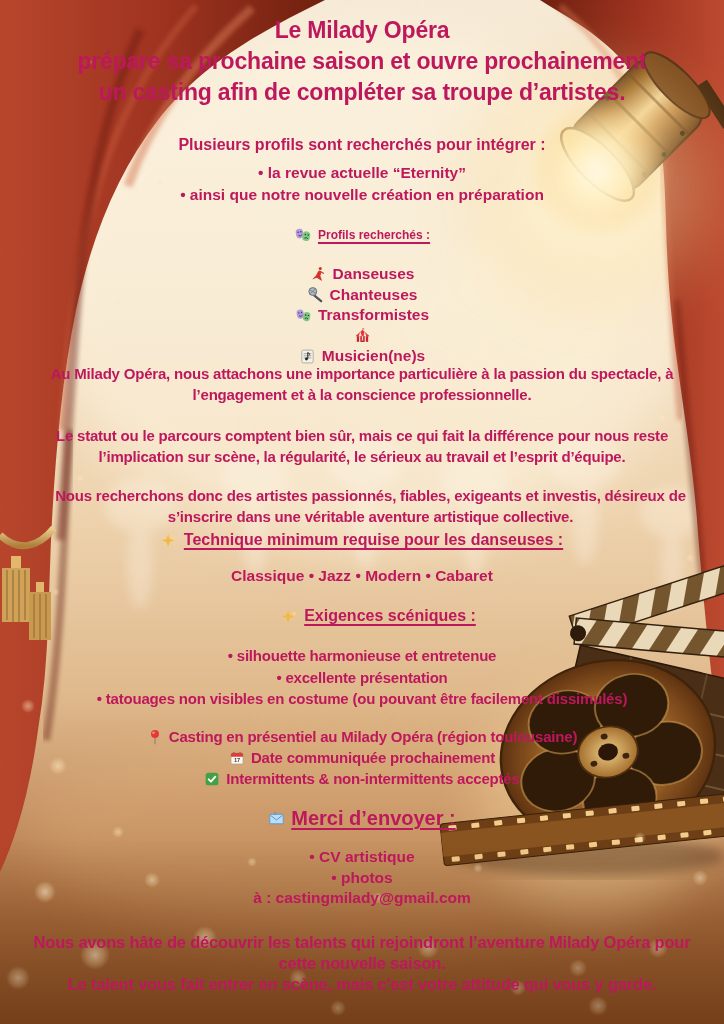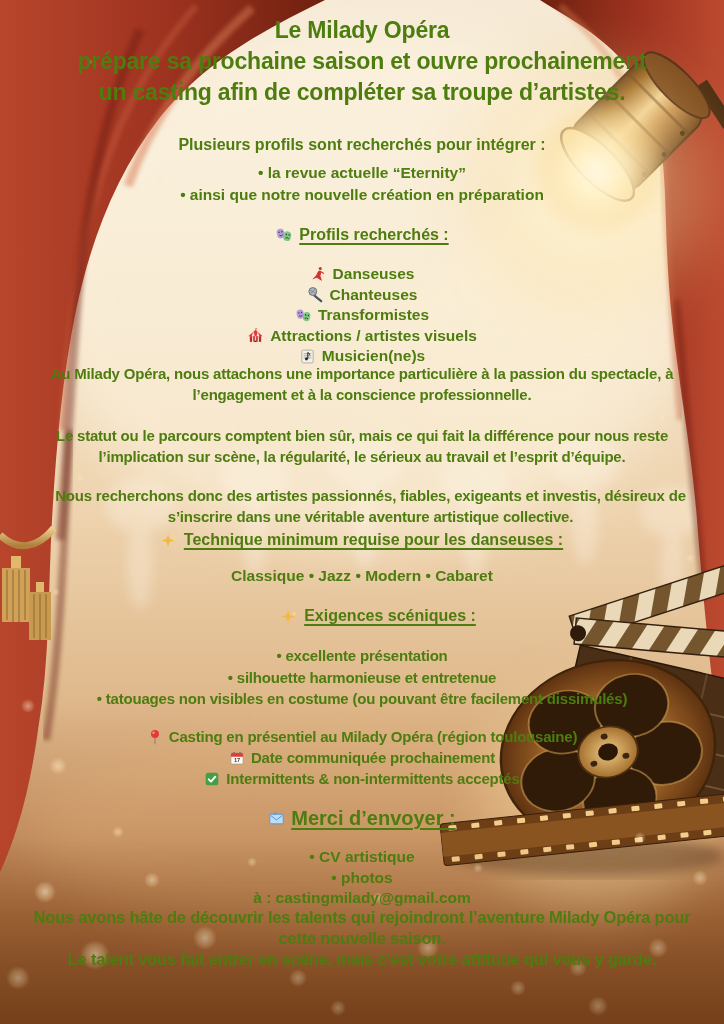--- a/index.html
+++ b/index.html
@@ -5,46 +5,46 @@
   html,body{margin:0;padding:0;background:#333;}
   .poster{
     position:relative;width:724px;height:1024px;overflow:hidden;
     font-family:"Liberation Sans","DejaVu Sans",sans-serif;
     background:#f2e3ca;
   }
   .bg{position:absolute;inset:0;display:block;}
   .txt{position:absolute;inset:0;}
   .blk{
     position:absolute;left:0;right:0;text-align:center;
-    font-weight:700;color:#4d7c0f;
+    font-weight:700;color:#be185d;
   }
   .line{white-space:nowrap;}
   .row{display:flex;justify-content:center;align-items:center;gap:6px;white-space:nowrap;}
   .u{text-decoration:underline;text-underline-offset:3px;text-decoration-thickness:2px;}
   .ic{display:inline-flex;flex:0 0 auto;}
   .ic svg{display:block;}
   #b-title{top:15px;font-size:23px;line-height:31px;letter-spacing:-.2px;}
   #b-intro{top:136px;font-size:16px;}
   #b-introb{top:162px;font-size:15.5px;line-height:22px;}
-  #b-profh{top:226px;font-size:16px;}
+  #b-profh{top:226px;font-size:12px;}
   #b-profl{top:264px;font-size:15.5px;}
   #b-profl .row{height:20.5px;}
   .para{font-size:15px;line-height:20.5px;letter-spacing:-.2px;}
   #b-p1{top:364px;}
   #b-p2{top:426px;}
   #b-p3{top:486px;margin-left:17px;}
   #b-techh{top:531px;font-size:16px;}
   #b-techl{top:567px;font-size:15.5px;}
   #b-exigh{top:607px;font-size:16px;padding-left:33px;}
   #b-exigb{top:645px;font-size:15px;line-height:21.5px;letter-spacing:-.2px;}
   #b-logi{top:726px;font-size:15px;letter-spacing:-.2px;}
   #b-logi .row{height:21px;}
   #b-applyh{top:807px;font-size:20px;}
   #b-applyl{top:847px;font-size:15.5px;line-height:20.5px;}
-  #b-close{top:907px;font-size:16.5px;line-height:21px;letter-spacing:-.2px;}
+  #b-close{top:932px;font-size:16.5px;line-height:21px;letter-spacing:-.2px;}
 </style>
 </head>
 <body>
 
 <div class="poster">
 
   <svg class="bg" width="724" height="1024" viewBox="0 0 724 1024" aria-hidden="true">
     <defs>
       <linearGradient id="bgGrad" x1="0" y1="0" x2="0" y2="1">
         <stop offset="0" stop-color="#f6ead6"></stop>
@@ -389,21 +389,20 @@
           <svg width="17" height="17" viewBox="0 0 24 24">
               <path d="M12 1.5 l3 1.2 -3 1.2z" fill="#e53935"></path>
               <path d="M12 4 C7 9 4 11 2 13 H22 C20 11 17 9 12 4Z" fill="#e53935"></path>
               <path d="M9 6.5 L6.5 13 H11Z" fill="#fff" opacity=".85"></path>
               <path d="M15 6.5 L17.5 13 H13.5Z" fill="#fff" opacity=".85"></path>
               <rect x="4" y="13" width="16" height="8" fill="#c62828"></rect>
               <path d="M8 13 v8 M12 13 v8 M16 13 v8" stroke="#fff" stroke-width="1.8" opacity=".8"></path>
               <path d="M10.5 21 q1.5 -4 3 0z" fill="#7f1d1d"></path>
             </svg>
         </span>
-        <span>Attractions / artistes visuels</span>
       </div>
       <div class="row">
         <span class="ic">
           <svg width="17" height="17" viewBox="0 0 24 24">
               <rect x="4" y="3" width="16" height="18" rx="2" fill="#f5f2ea" stroke="#98948b"></rect>
               <path d="M6.5 8 h11 M6.5 11 h11 M6.5 14 h11" stroke="#8a867d" stroke-width="1"></path>
               <circle cx="10.5" cy="15.5" r="2" fill="#20242a"></circle>
               <path d="M12.4 15.5 V6.2 C14.2 7 15.2 8.4 14.4 10.4" stroke="#20242a" stroke-width="1.4" fill="none"></path>
             </svg>
         </span>
@@ -445,22 +444,22 @@
           <svg width="17" height="17" viewBox="0 0 24 24">
               <path d="M10 3 L12.2 9.8 L19 12 L12.2 14.2 L10 21 L7.8 14.2 L1 12 L7.8 9.8Z" fill="#f5b83d"></path>
               <path d="M18.5 3.5 L19.6 6.9 L23 8 L19.6 9.1 L18.5 12.5 L17.4 9.1 L14 8 L17.4 6.9Z" fill="#fbd77e"></path>
             </svg>
         </span>
         <span class="u">Exigences scéniques :</span>
       </span>
     </div>
 
     <div class="blk" id="b-exigb">
+      <div class="line">• silhouette harmonieuse et entretenue</div>
       <div class="line">• excellente présentation</div>
-      <div class="line">• silhouette harmonieuse et entretenue</div>
       <div class="line">• tatouages non visibles en costume (ou pouvant être facilement dissimulés)</div>
     </div>
 
     <div class="blk" id="b-logi">
       <div class="row">
         <span class="ic">
           <svg width="16" height="16" viewBox="0 0 24 24">
               <path d="M12 13 V22" stroke="#a1887f" stroke-width="2.2" stroke-linecap="round"></path>
               <circle cx="12" cy="7.5" r="6" fill="#e53935"></circle>
               <circle cx="9.8" cy="5.6" r="2" fill="#ef9a9a" opacity=".9"></circle>

